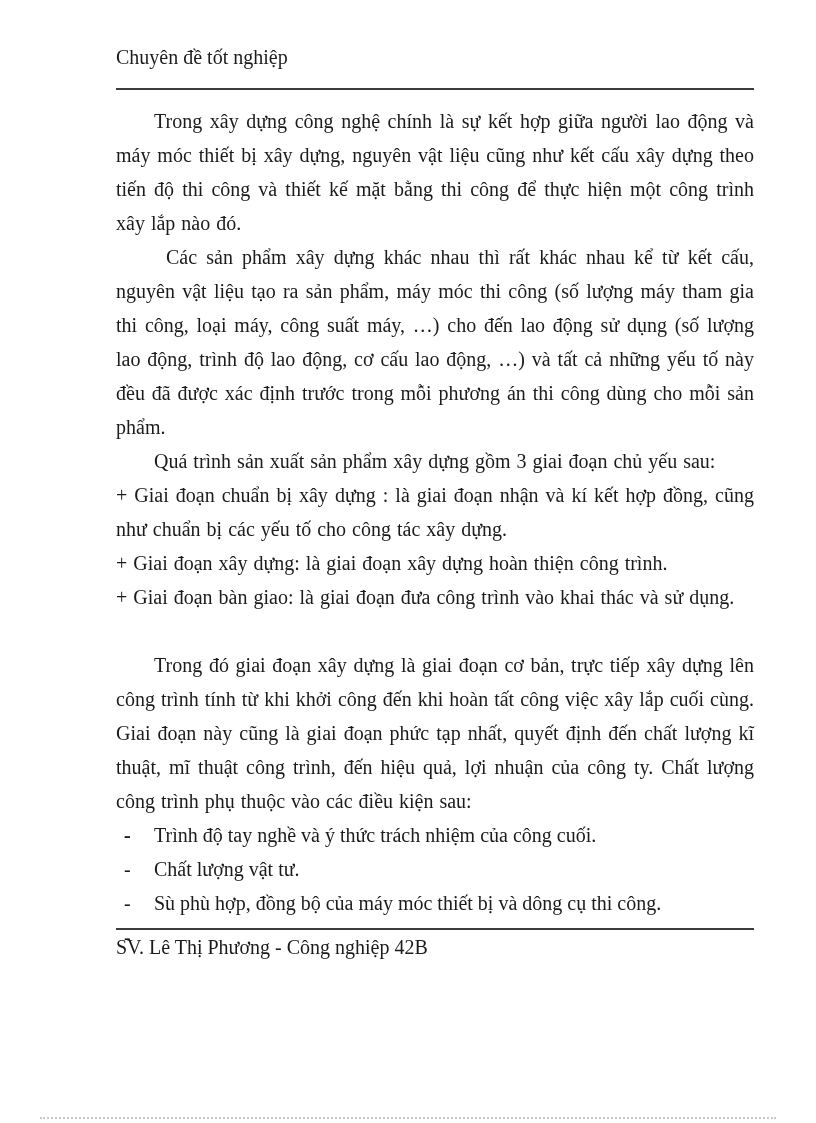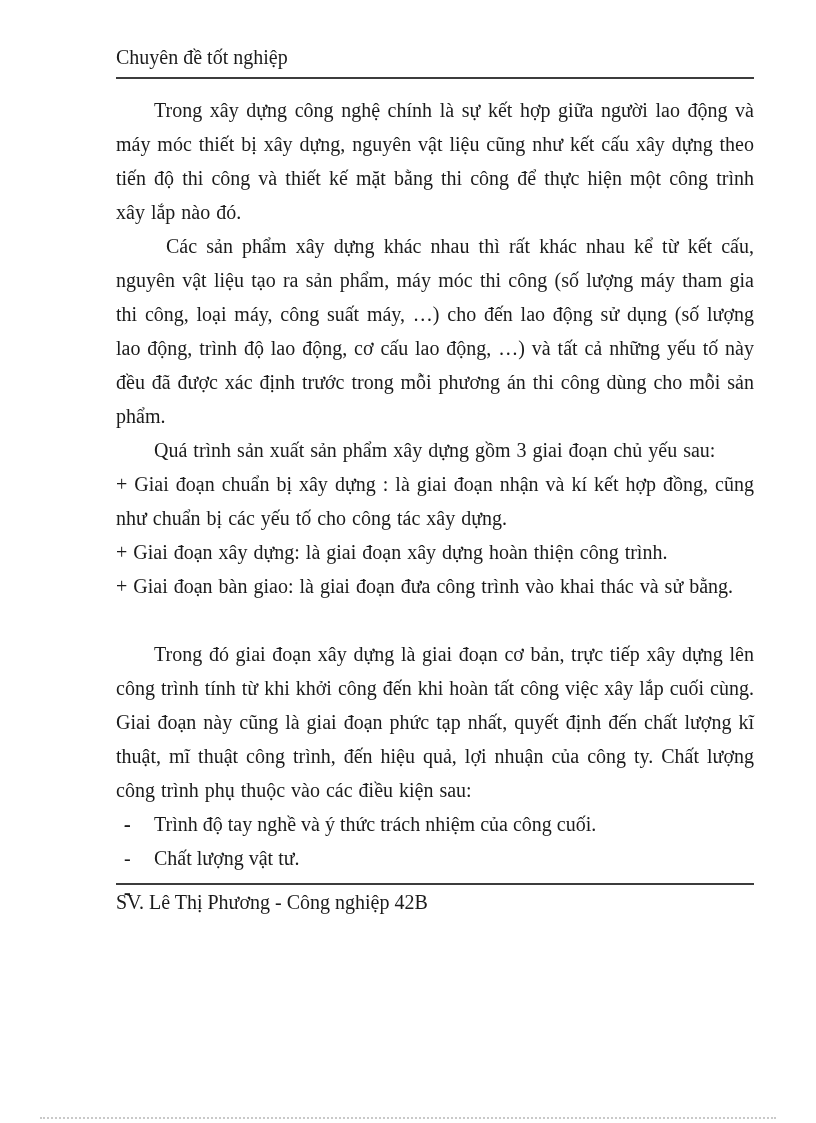--- a/index.html
+++ b/index.html
@@ -15,21 +15,21 @@
     padding: 44px 62px 0 116px;
     background: #ffffff;
     font-family: "Liberation Serif", "DejaVu Serif", serif;
     color: #1b1b1b;
     overflow: hidden;
   }
   .doc-header {
     font-size: 20px;
     line-height: 27px;
     border-bottom: 2px solid #3c3c3c;
-    padding-bottom: 6px;
+    padding-bottom: 17px;
   }
   .doc-body {
     margin-top: 14px;
   }
   .para {
     margin: 0;
     font-size: 20px;
     line-height: 34px;
     text-align: justify;
     word-spacing: 1px;
@@ -85,40 +85,41 @@
 
     <p class="para indent-lg">Các sản phẩm xây dựng khác nhau thì rất khác nhau kể từ kết cấu, nguyên vật liệu tạo ra sản phẩm, máy móc thi công (số lượng máy tham gia thi công, loại máy, công suất máy, …) cho đến lao động sử dụng (số lượng lao động, trình độ lao động, cơ cấu lao động, …) và tất cả những yếu tố này đều đã được xác định trước trong mỗi phương án thi công dùng cho mỗi sản phẩm.</p>
 
 
     <p class="para indent">Quá trình sản xuất sản phẩm xây dựng gồm 3 giai đoạn chủ yếu sau:</p>
 
     <p class="para flush">+ Giai đoạn chuẩn bị xây dựng : là giai đoạn nhận và kí kết hợp đồng, cũng như chuẩn bị các yếu tố cho công tác xây dựng.</p>
 
     <p class="para flush">+ Giai đoạn xây dựng: là giai đoạn xây dựng hoàn thiện công trình.</p>
 
-    <p class="para flush">+ Giai đoạn bàn giao: là giai đoạn đưa công trình vào khai thác và sử bằng.</p>
+    <p class="para flush">+ Giai đoạn bàn giao: là giai đoạn đưa công trình vào khai thác và sử dụng.</p>
 
     <div class="spacer"></div>
 
     <p class="para indent">Trong đó giai đoạn xây dựng là giai đoạn cơ bản, trực tiếp xây dựng lên công trình tính từ khi khởi công đến khi hoàn tất công việc xây lắp cuối cùng. Giai đoạn này cũng là giai đoạn phức tạp nhất, quyết định đến chất lượng kĩ thuật, mĩ thuật công trình, đến hiệu quả, lợi nhuận của công ty. Chất lượng công trình phụ thuộc vào các điều kiện sau:</p>
 
     <ul class="cond-list">
       <li>
         <span class="marker">-</span>
       </li>
       <li>
         <span class="marker">-</span>
         <span>Trình độ tay nghề và ý thức trách nhiệm của công cuối.</span>
       </li>
       <li>
         <span class="marker">-</span>
         <span>Chất lượng vật tư.</span>
       </li>
       <li>
         <span class="marker">-</span>
+        <span>Sù phù hợp, đồng bộ của máy móc thiết bị và dông cụ thi công.</span>
       </li>
       <li>
         <span class="marker">-</span>
       </li>
     </ul>
 
   </main>
 
   <footer class="doc-footer">
     <span>SV. Lê Thị Phương - Công nghiệp 42B</span>

